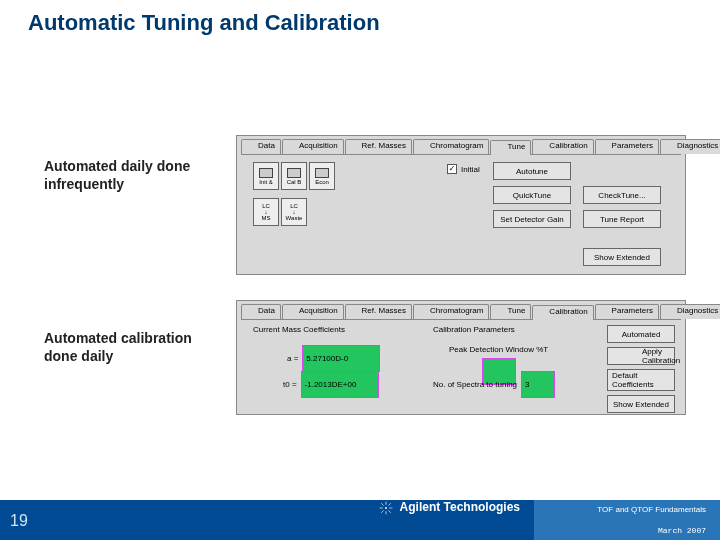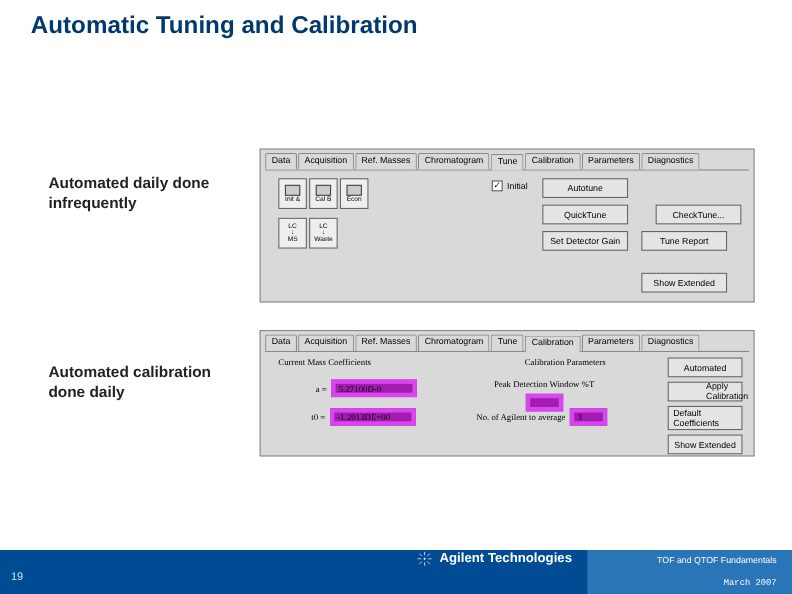--- a/index.html
+++ b/index.html
@@ -8,39 +8,39 @@
   .title { position: absolute; top: 10px; left: 28px; font-size: 22px; font-weight: bold; color: #003a6d; }
   .caption { position: absolute; font-size: 14px; font-weight: bold; color: #222; line-height: 1.25; }
   .cap1 { top: 158px; left: 44px; width: 170px; }
   .cap2 { top: 330px; left: 44px; width: 170px; }
 
   .panel { position: absolute; background: #d9d9d9; border: 1px solid #888; font-size: 9px; color: #000; }
   .panel1 { top: 135px; left: 236px; width: 450px; height: 140px; }
   .panel2 { top: 300px; left: 236px; width: 450px; height: 115px; }
 
   .tabbar { position: absolute; top: 3px; left: 4px; right: 4px; height: 16px; display: flex; border-bottom: 1px solid #888; }
-  .tab { padding: 1px 5px 0 5px; border: 1px solid #888; border-bottom: none; background: #d9d9d9; margin-right: 1px; font-size: 8px; white-space: nowrap; border-top-left-radius: 2px; border-top-right-radius: 2px; }
+  .tab { padding: 1px 5px 0 16px; border: 1px solid #888; border-bottom: none; background: #d9d9d9; margin-right: 1px; font-size: 8px; white-space: nowrap; border-top-left-radius: 2px; border-top-right-radius: 2px; }
   .tab.active { background: #d9d9d9; position: relative; top: 1px; }
 
   .toolicon { width: 26px; height: 28px; border: 1px solid #666; background: #eee; display: inline-flex; flex-direction: column; align-items: center; justify-content: center; font-size: 6px; text-align: center; margin-right: 2px; }
   .toolicon .blk { width: 14px; height: 10px; background: #ccc; border: 1px solid #444; margin-bottom: 1px; }
   .toolrow { position: absolute; display: flex; }
   .tr1 { top: 26px; left: 16px; }
   .tr2 { top: 62px; left: 16px; }
 
   .chk { position: absolute; top: 28px; left: 210px; display: flex; align-items: center; gap: 4px; font-size: 8px; }
   .chk .box { width: 10px; height: 10px; border: 1px solid #555; background: #fff; display: inline-flex; align-items: center; justify-content: center; font-size: 8px; line-height: 1; }
 
   .btn { position: absolute; height: 18px; border: 1px solid #666; background: #e4e4e4; font-size: 8px; display: flex; align-items: center; justify-content: center; padding: 0 4px; }
 
-  .p2-row { position: absolute; display: flex; align-items: center; gap: 4px; font-size: 8px; font-family: Liberation Serif, serif; }
-  .field { height: 16px; border: 4px solid #d946ef; background: #a21caf; padding: 0 3px; display: inline-flex; align-items: center; min-width: 60px; }
+  .p2-row { position: absolute; display: flex; align-items: center; gap: 4px; font-size: 8px; }
+  .field { height: 27px; border: 1px solid #d946ef; background: #22c55e; padding: 0 3px; display: inline-flex; align-items: center; min-width: 60px; }
 
   .footer { position: absolute; bottom: 0; left: 0; right: 0; height: 40px; background: #004b93; color: #fff; }
-  .footer .num { position: absolute; left: 10px; bottom: 10px; font-size: 10px; color: #cfe3f5; }
+  .footer .num { position: absolute; left: 10px; bottom: 10px; font-size: 16px; color: #cfe3f5; }
   .footer .band { position: absolute; right: 0; top: 0; bottom: 0; width: 186px; background: #2a74b8; }
   .footer .ftxt1 { position: absolute; right: 14px; top: 5px; font-size: 8px; color: #fff; }
   .footer .ftxt2 { position: absolute; right: 14px; bottom: 5px; font-size: 8px; color: #fff; font-family: Liberation Mono, monospace; }
   .footer .logo { position: absolute; right: 200px; top: 0; bottom: 0; display: flex; align-items: flex-start; gap: 6px; color: #fff; font-size: 12px; font-weight: bold; }
   .footer .logo .spark { width: 16px; height: 16px; }
 </style>
 </head>
 <body>
 
 <div class="slide">
@@ -87,56 +87,56 @@
       </div>
     </div>
 
     <div class="chk">
       <span class="box">✓</span>
       <span>Initial</span>
     </div>
 
     <div class="btn" style="top:26px; left:256px; width:78px;">Autotune</div>
     <div class="btn" style="top:50px; left:256px; width:78px;">QuickTune</div>
-    <div class="btn" style="top:50px; left:346px; width:78px;margin-left:13px;">CheckTune...</div>
+    <div class="btn" style="top:50px; left:346px; width:78px;">CheckTune...</div>
     <div class="btn" style="top:74px; left:256px; width:78px;">Set Detector Gain</div>
     <div class="btn" style="top:74px; left:346px; width:78px;">Tune Report</div>
     <div class="btn" style="top:112px; left:346px; width:78px;">Show Extended</div>
   </div>
 
   <div class="panel panel2">
     <div class="tabbar">
       <div class="tab">Data</div>
       <div class="tab">Acquisition</div>
       <div class="tab">Ref. Masses</div>
       <div class="tab">Chromatogram</div>
       <div class="tab">Tune</div>
       <div class="tab active">Calibration</div>
       <div class="tab">Parameters</div>
       <div class="tab">Diagnostics</div>
     </div>
 
     <div class="p2-row" style="top:24px; left:16px;">Current Mass Coefficients</div>
-    <div class="p2-row" style="top:24px; left:196px;margin-left:44px;">Calibration Parameters</div>
+    <div class="p2-row" style="top:24px; left:196px;">Calibration Parameters</div>
 
     <div class="p2-row" style="top:44px; left:50px;">
       <span>a =</span>
       <span class="field" style="min-width:78px;">5.27100D-0</span>
     </div>
     <div class="p2-row" style="top:70px; left:46px;">
       <span>t0 =</span>
       <span class="field" style="min-width:78px;text-align:center;">-1.2013DE+00</span>
     </div>
 
     <div class="p2-row" style="top:44px; left:212px;flex-direction:column;">
       <span>Peak Detection Window %T</span>
       <span class="field" style="min-width:34px;"></span>
     </div>
     <div class="p2-row" style="top:70px; left:196px;">
-      <span>No. of Agilent to average</span>
+      <span>No. of Spectra to tuning</span>
       <span class="field" style="min-width:34px;">3</span>
     </div>
 
     <div class="btn" style="top:24px; left:370px; width:68px;">Automated</div>
     <div class="btn" style="top:46px; left:370px; width:68px;padding-left:44px;">Apply Calibration</div>
     <div class="btn" style="top:68px; left:370px; width:68px; height:22px;">Default Coefficients</div>
     <div class="btn" style="top:94px; left:370px; width:68px;">Show Extended</div>
   </div>
 
   <div class="footer">

